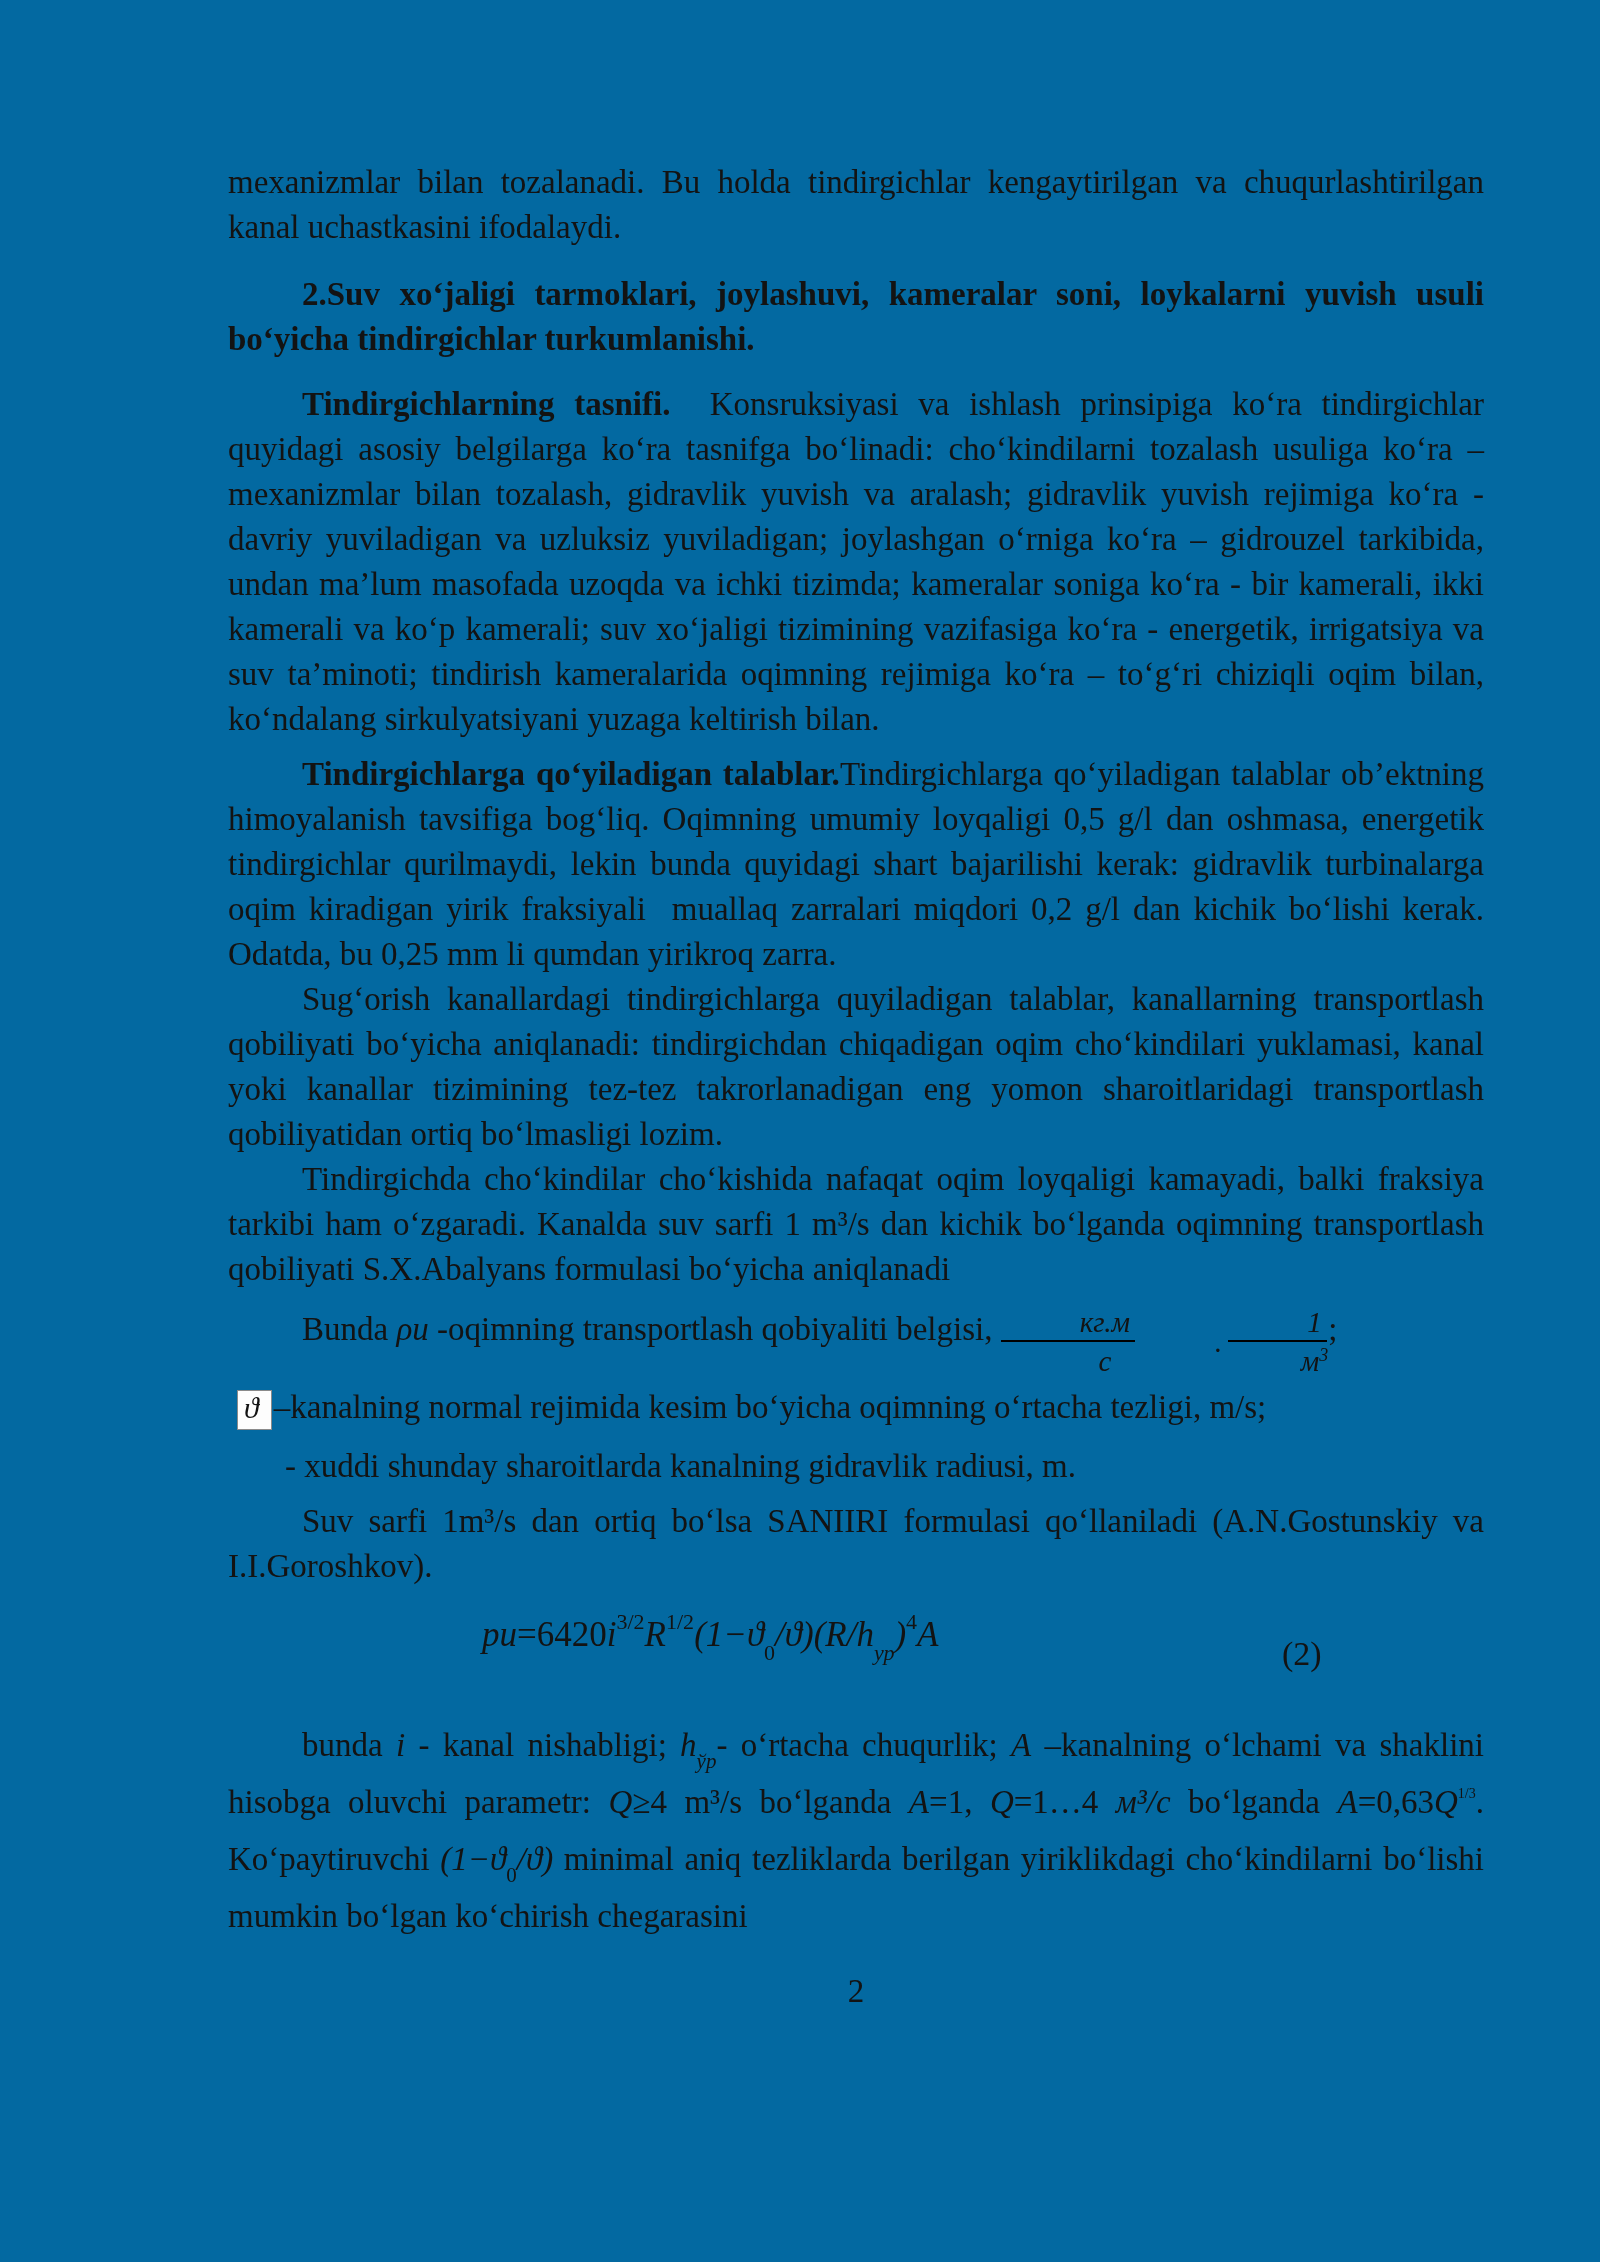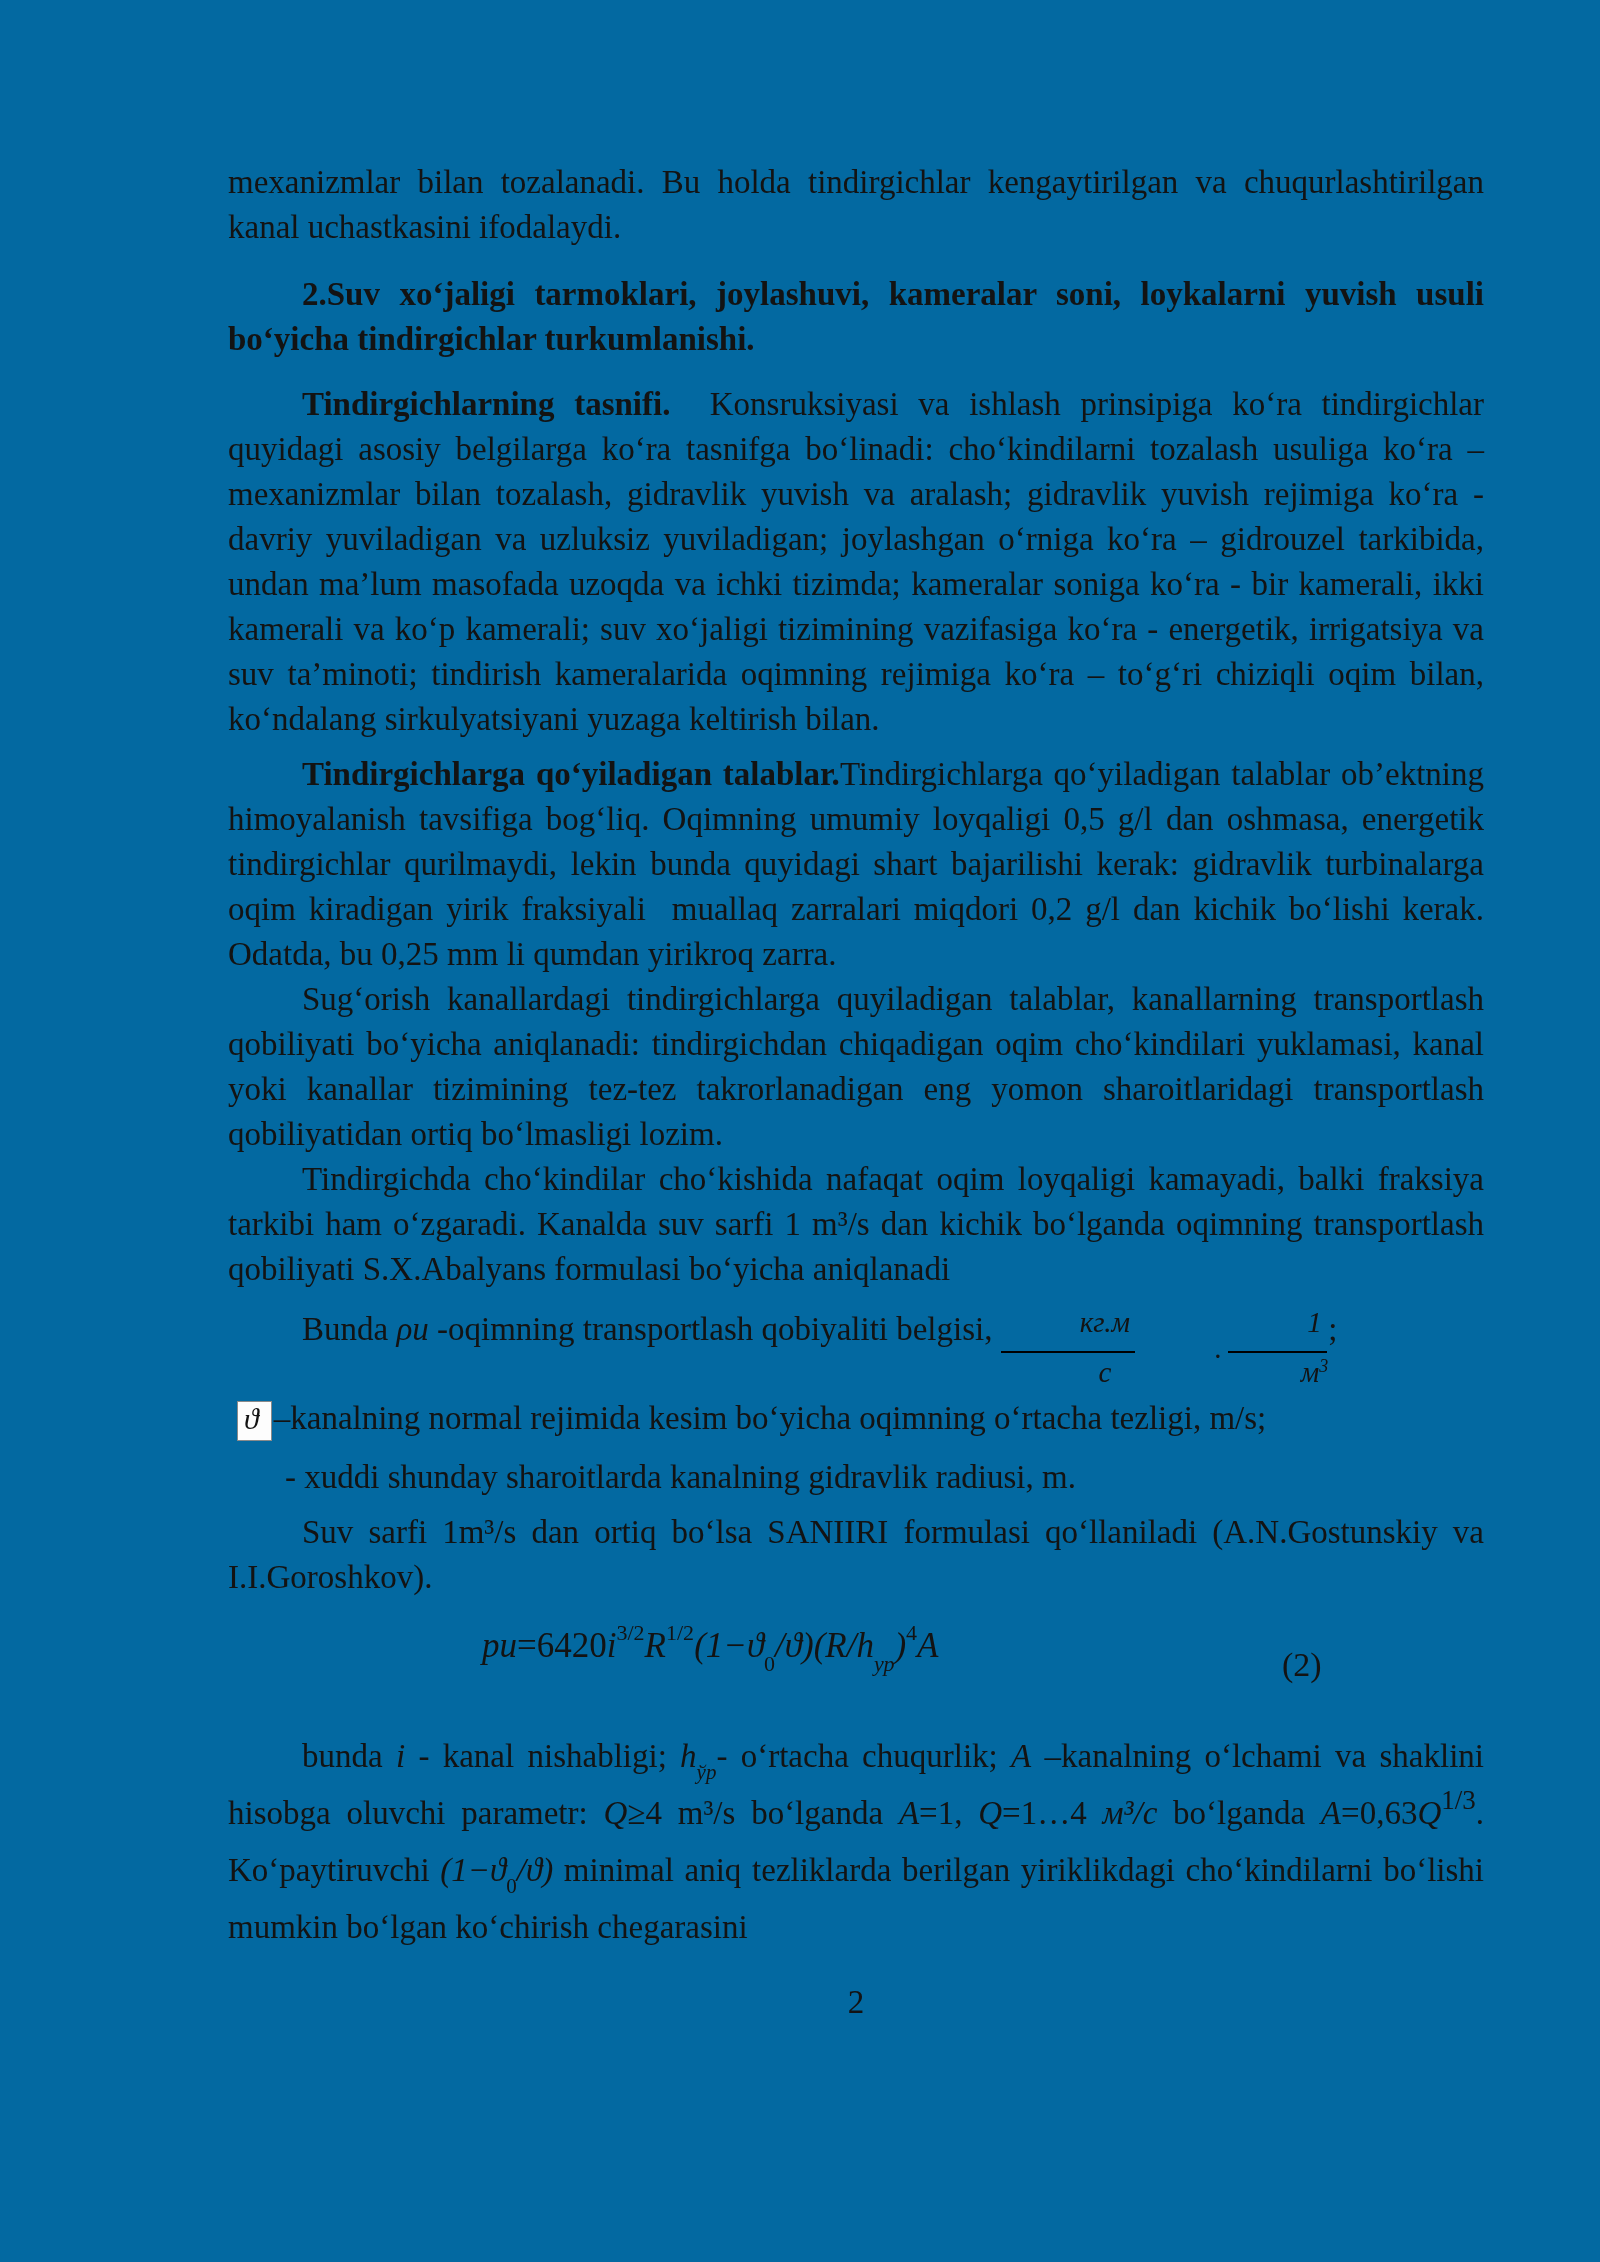--- a/index.html
+++ b/index.html
@@ -17,41 +17,41 @@
     background: #0369a1;
   }
   p { margin: 0; font-size: 33px; line-height: 45px; text-align: justify; }
   .indent { text-indent: 74px; }
   .heading { font-weight: bold; margin: 22px 0 20px 0; }
   .lead-bold { font-weight: bold; }
   .it { }
   .p4 { margin-top: 10px; }
   .p11 { line-height: 57px; margin-top: 24px; }
 
-  sup { font-size: 27px; line-height: 0; vertical-align: 15px; }
+  sup { font-size: 14px; line-height: 0; vertical-align: 15px; }
   sub { font-size: 21px; line-height: 0; vertical-align: -12px; }
 
   .formula-row { position: relative; font-size: 35px; }
   .f1-row { margin-top: 22px; height: 60px; }
   .f1-row .f-body { margin-left: 347px; }
   .f1-row .f-label { position: absolute; left: 951px; top: 2px; font-size: 34px; }
   .f2-row { margin-top: 26px; margin-bottom: 10px; height: 78px; }
   .f2-row .f-body { margin-left: 254px; }
   .f2-row .f-label { position: absolute; left: 1054px; top: 20px; font-size: 34px; }
   .f-body sup { font-size: 22px; vertical-align: 17px; }
   .f-body sub { font-size: 22px; vertical-align: -14px; }
 
   .legend1 { margin-top: 14px; }
   .frac-wrap {
     display: inline-flex; align-items: center;
     vertical-align: 8px;
     font-size: 29px; line-height: 1.05; font-style: italic;
   }
   .frac { display: inline-flex; flex-direction: column; align-items: center; }
-  .frac .num { padding: 1px 5px 14px 5px; border-bottom: 2px solid #000; }
+  .frac .num { padding: 1px 5px 3px 5px; border-bottom: 2px solid #000; }
   .frac .den { padding-top: 4px; }
   .frac .den sup { font-size: 18px; vertical-align: 10px; }
   .fdot { margin: 18px 4px 0 4px; font-style: normal; }
 
   .theta-line { margin-top: 8px; padding-left: 9px; }
   .theta-box {
     display: inline-block;
     border: 1px solid #8a8a8a;
     padding: 0 12px 4px 6px;
     font-style: italic;

